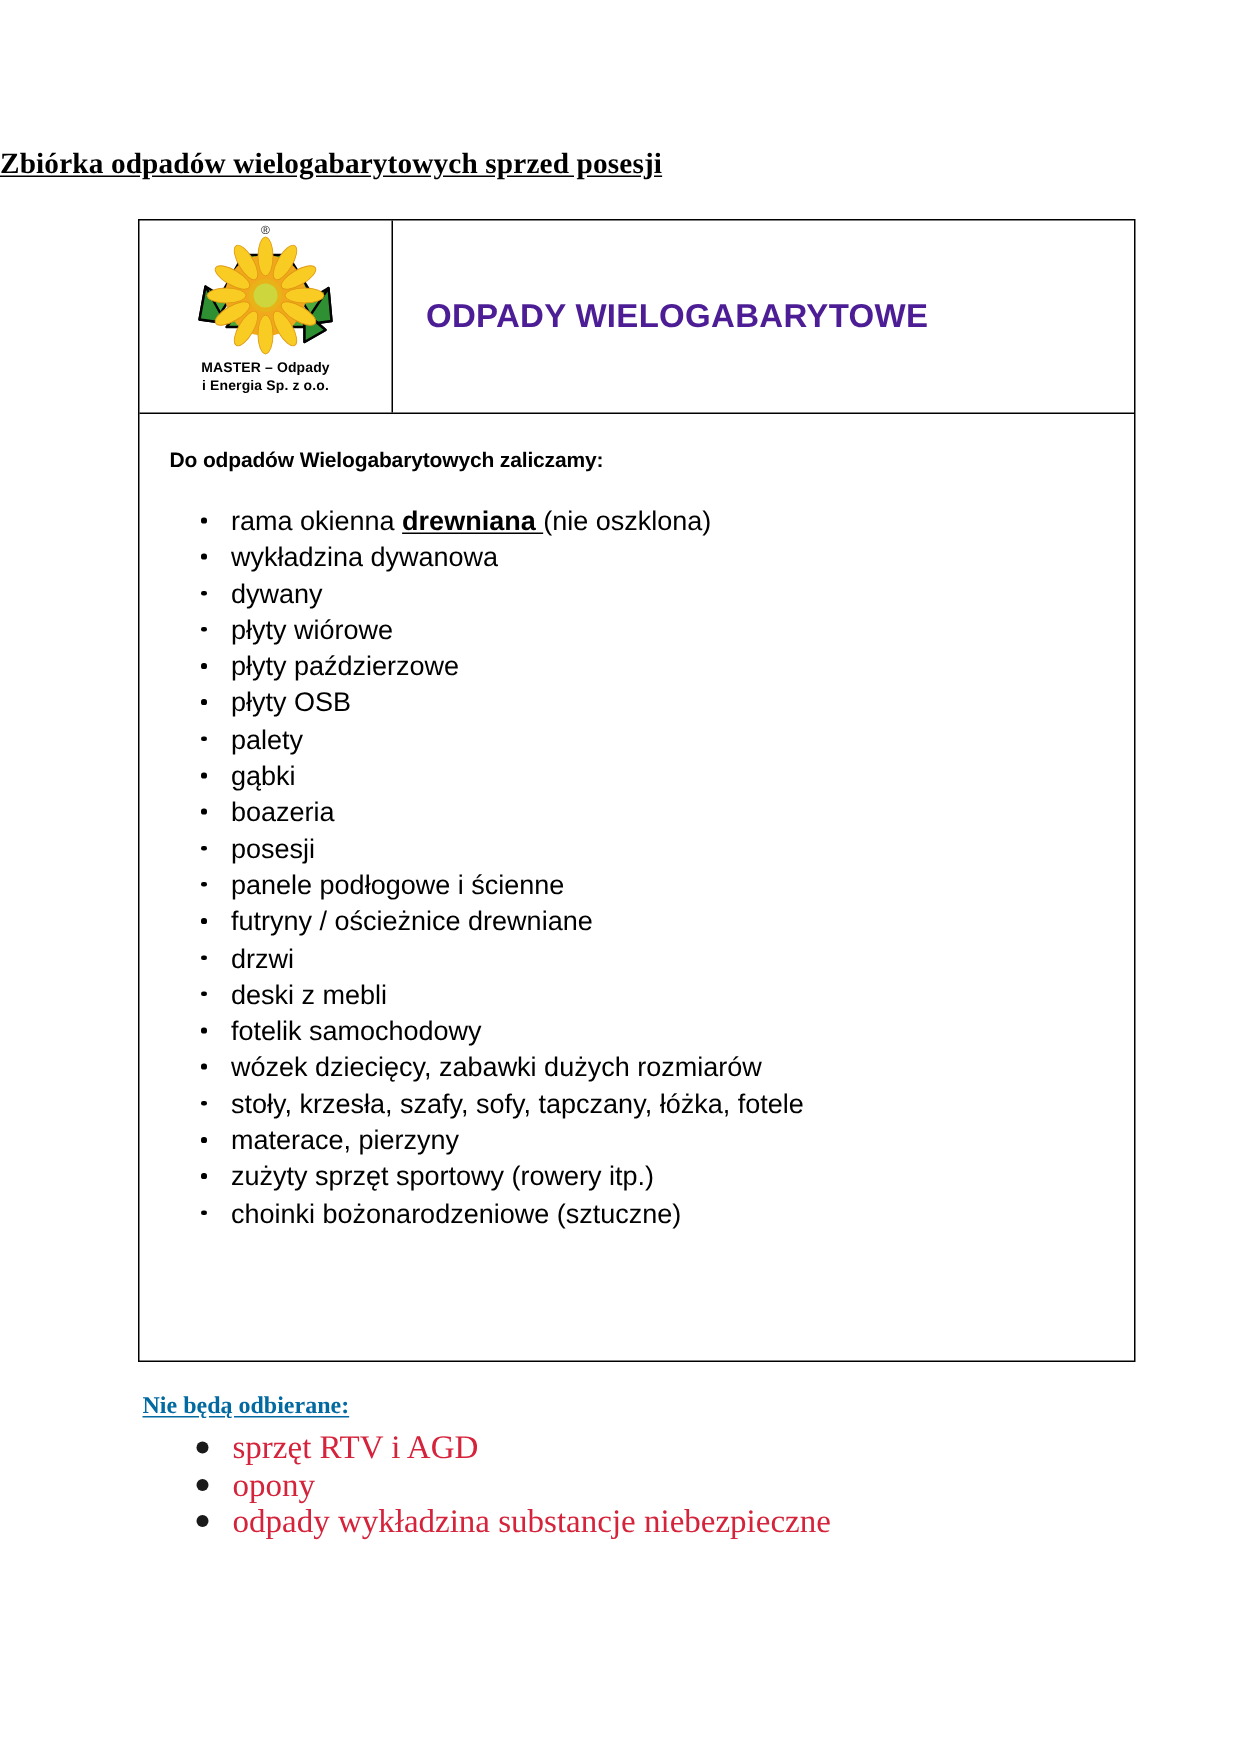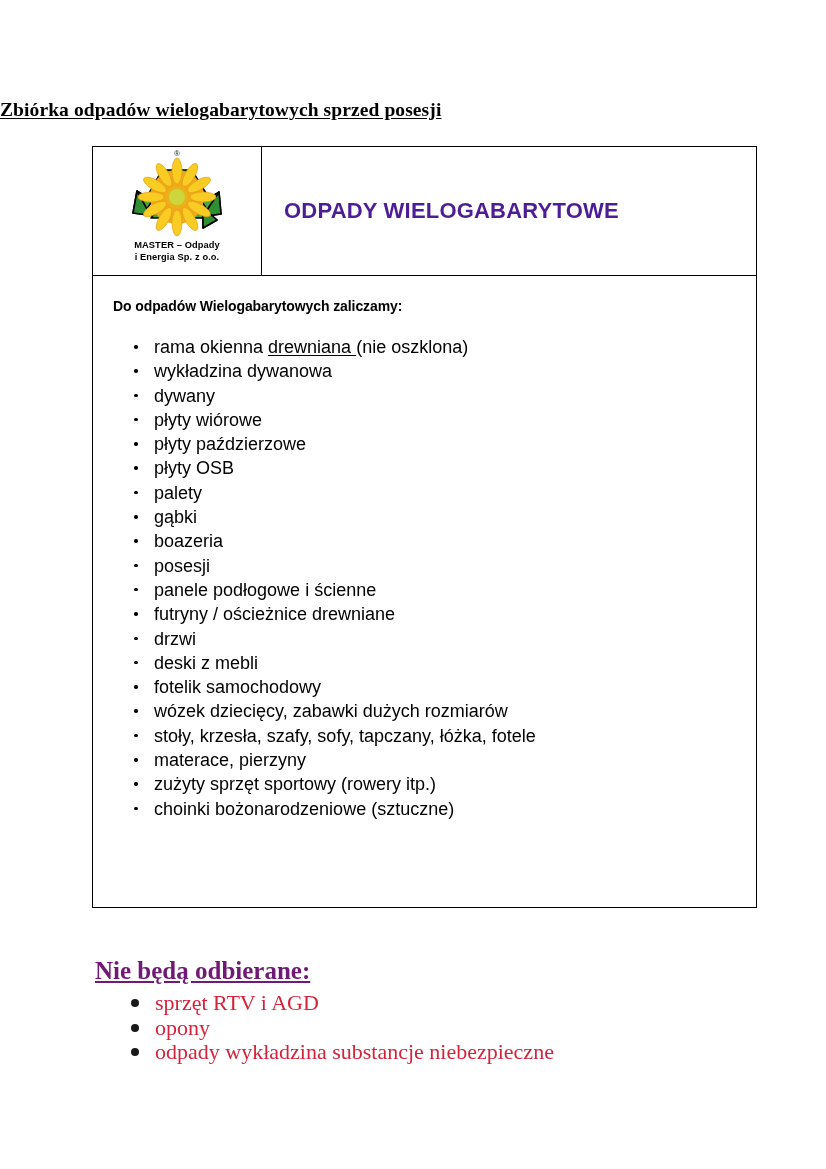--- a/index.html
+++ b/index.html
@@ -131,38 +131,37 @@
     content: "";
     position: absolute;
     left: -20px;
     top: 10px;
     width: 3.5px;
     height: 3.5px;
     background: #000;
     border-radius: 50%;
   }
   .bold-ul {
-    font-weight: normal;
+    font-weight: bold;
     text-decoration: underline;
     text-underline-offset: 2px;
   }
 
   
   .rejected {
     position: absolute;
     left: 95px;
     top: 929px;
     width: 660px;
   }
   .rejected-heading {
     font-family: "Liberation Serif", serif;
     font-weight: bold;
-    font-size: 25px;
-    color: #701a75;
-    margin-top: 28px;
+    font-size: 16px;
+    color: #0369a1;
   }
   .rejected-heading span {
     text-decoration: underline;
     text-underline-offset: 2px;
   }
   ul.rejected-list {
     list-style: none;
     margin: 6px 0 0 0;
     padding: 0 0 0 60px;
   }

